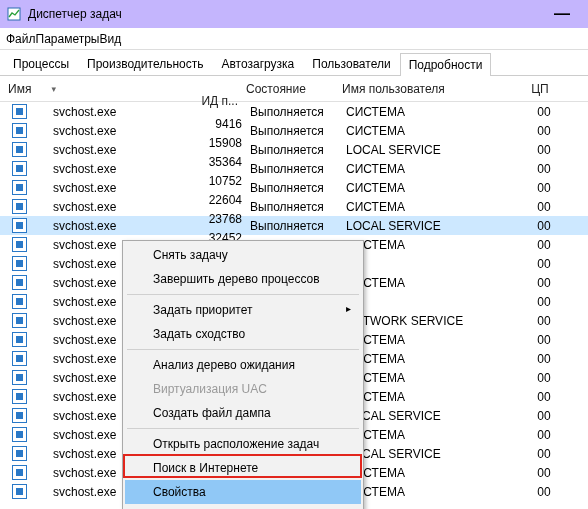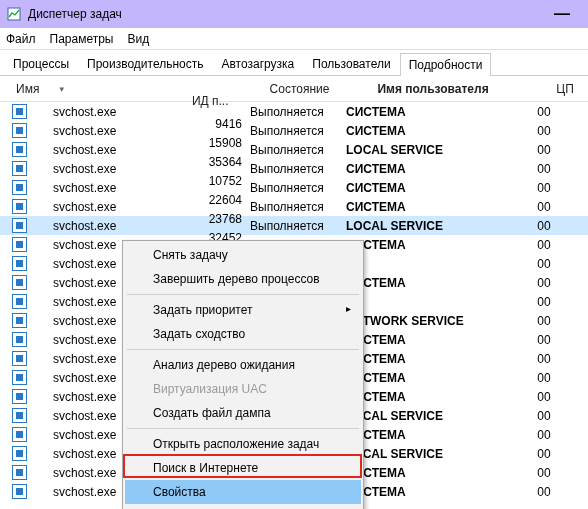--- a/index.html
+++ b/index.html
@@ -1,30 +1,30 @@
 <!DOCTYPE html>
 <html><head>
 <meta charset="utf-8">
 <style>
   * { box-sizing: border-box; margin: 0; padding: 0; font-family: "Segoe UI", Tahoma, sans-serif; font-size: 12px; }
   body { background: #fff; width: 588px; height: 509px; overflow: hidden; }
   .titlebar { background: #c4b5fd; height: 28px; display: flex; align-items: center; padding: 0 6px; color: #000; }
   .titlebar .icon { width: 16px; height: 16px; margin-right: 6px; display: inline-flex; align-items: center; justify-content: center; }
   .titlebar .title { flex: 1; font-size: 12px; }
   .titlebar .min { width: 40px; text-align: center; font-size: 16px; font-weight: bold; }
-  .menubar { height: 22px; display: flex; align-items: center; padding: 2px 6px; gap: 14px; border-bottom: 1px solid #ddd; }
+  .menubar { height: 22px; display: flex; align-items: center; padding: 2px 6px; border-bottom: 1px solid #ddd; }
   .menubar span { cursor: default; }
   .tabs { display: flex; border-bottom: 1px solid #ccc; height: 26px; align-items: flex-end; padding: 0 4px; }
   .tab { padding: 4px 8px; border: 1px solid transparent; border-bottom: none; cursor: default; white-space: nowrap; }
   .tab.active { border-color: #ccc; background: #fff; position: relative; top: 1px; }
-  .headers { display: flex; border-bottom: 1px solid #e0e0e0; height: 26px; align-items: center; padding: 0 8px; color: #222; gap: 33px; }
+  .headers { display: flex; border-bottom: 1px solid #e0e0e0; height: 26px; align-items: center; padding: 0 0; color: #222; }
   .col-name { width: 190px; padding-left: 8px; display: flex; align-items: center; gap: 20px; }
   .col-pid { width: 56px; text-align: right; padding-right: 8px; margin-top: 24px; }
   .col-state { width: 96px; }
-  .col-user { width: 184px; font-weight: bold; }
+  .col-user { width: 184px; }
   .col-cpu { width: 32px; text-align: center; padding-right: 4px; }
   .sort-arrow { font-size: 9px; color: #666; }
   .rows { }
   .row { display: flex; height: 19px; align-items: center; padding: 0 4px; }
   .row.selected { background: #cde8ff; }
   .proc-icon { width: 15px; height: 15px; border: 1px solid #2978c7; display: inline-flex; align-items: center; justify-content: center; margin-right: 6px; background: #fff; }
   .proc-icon-inner { width: 7px; height: 7px; background: #2978c7; }
   .ctxmenu { position: absolute; left: 122px; top: 240px; width: 242px; background: #f2f2f2; border: 1px solid #a9a9a9; box-shadow: 2px 2px 4px rgba(0,0,0,0.25); padding: 2px; }
   .ctxitem { padding: 5px 24px 5px 28px; cursor: default; position: relative; }
   .ctxitem.hover { background: #90c8f6; }

